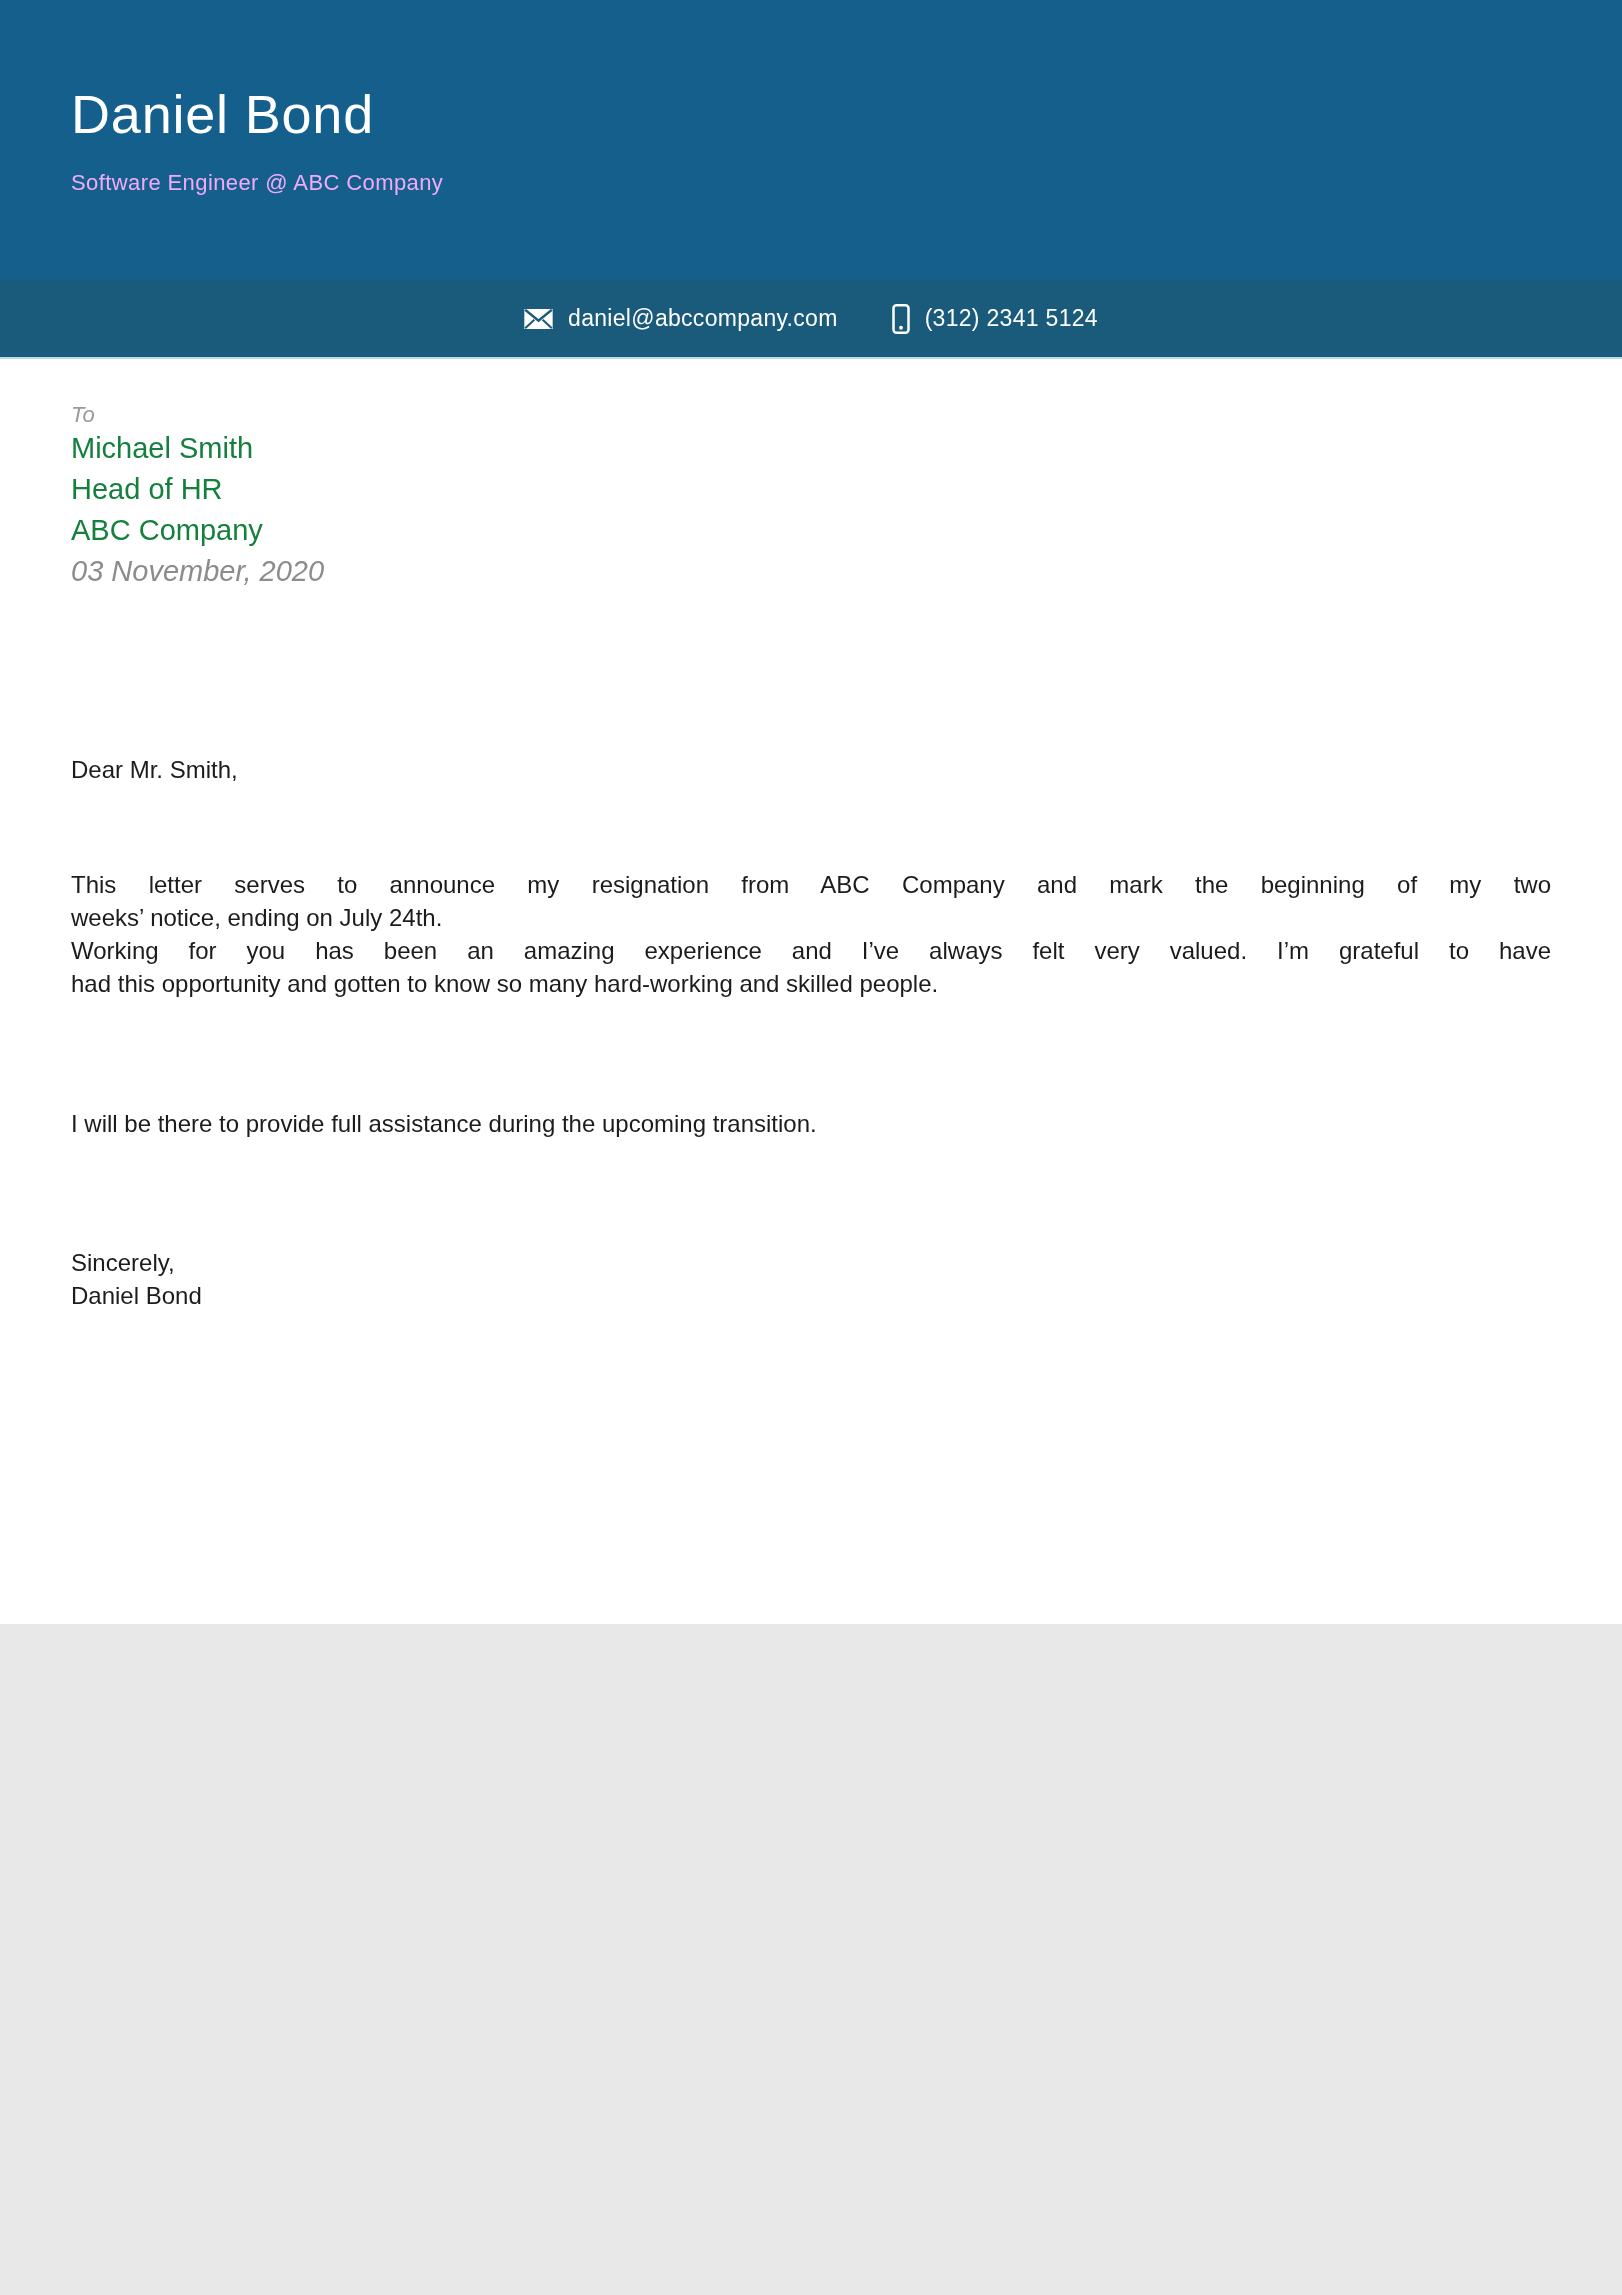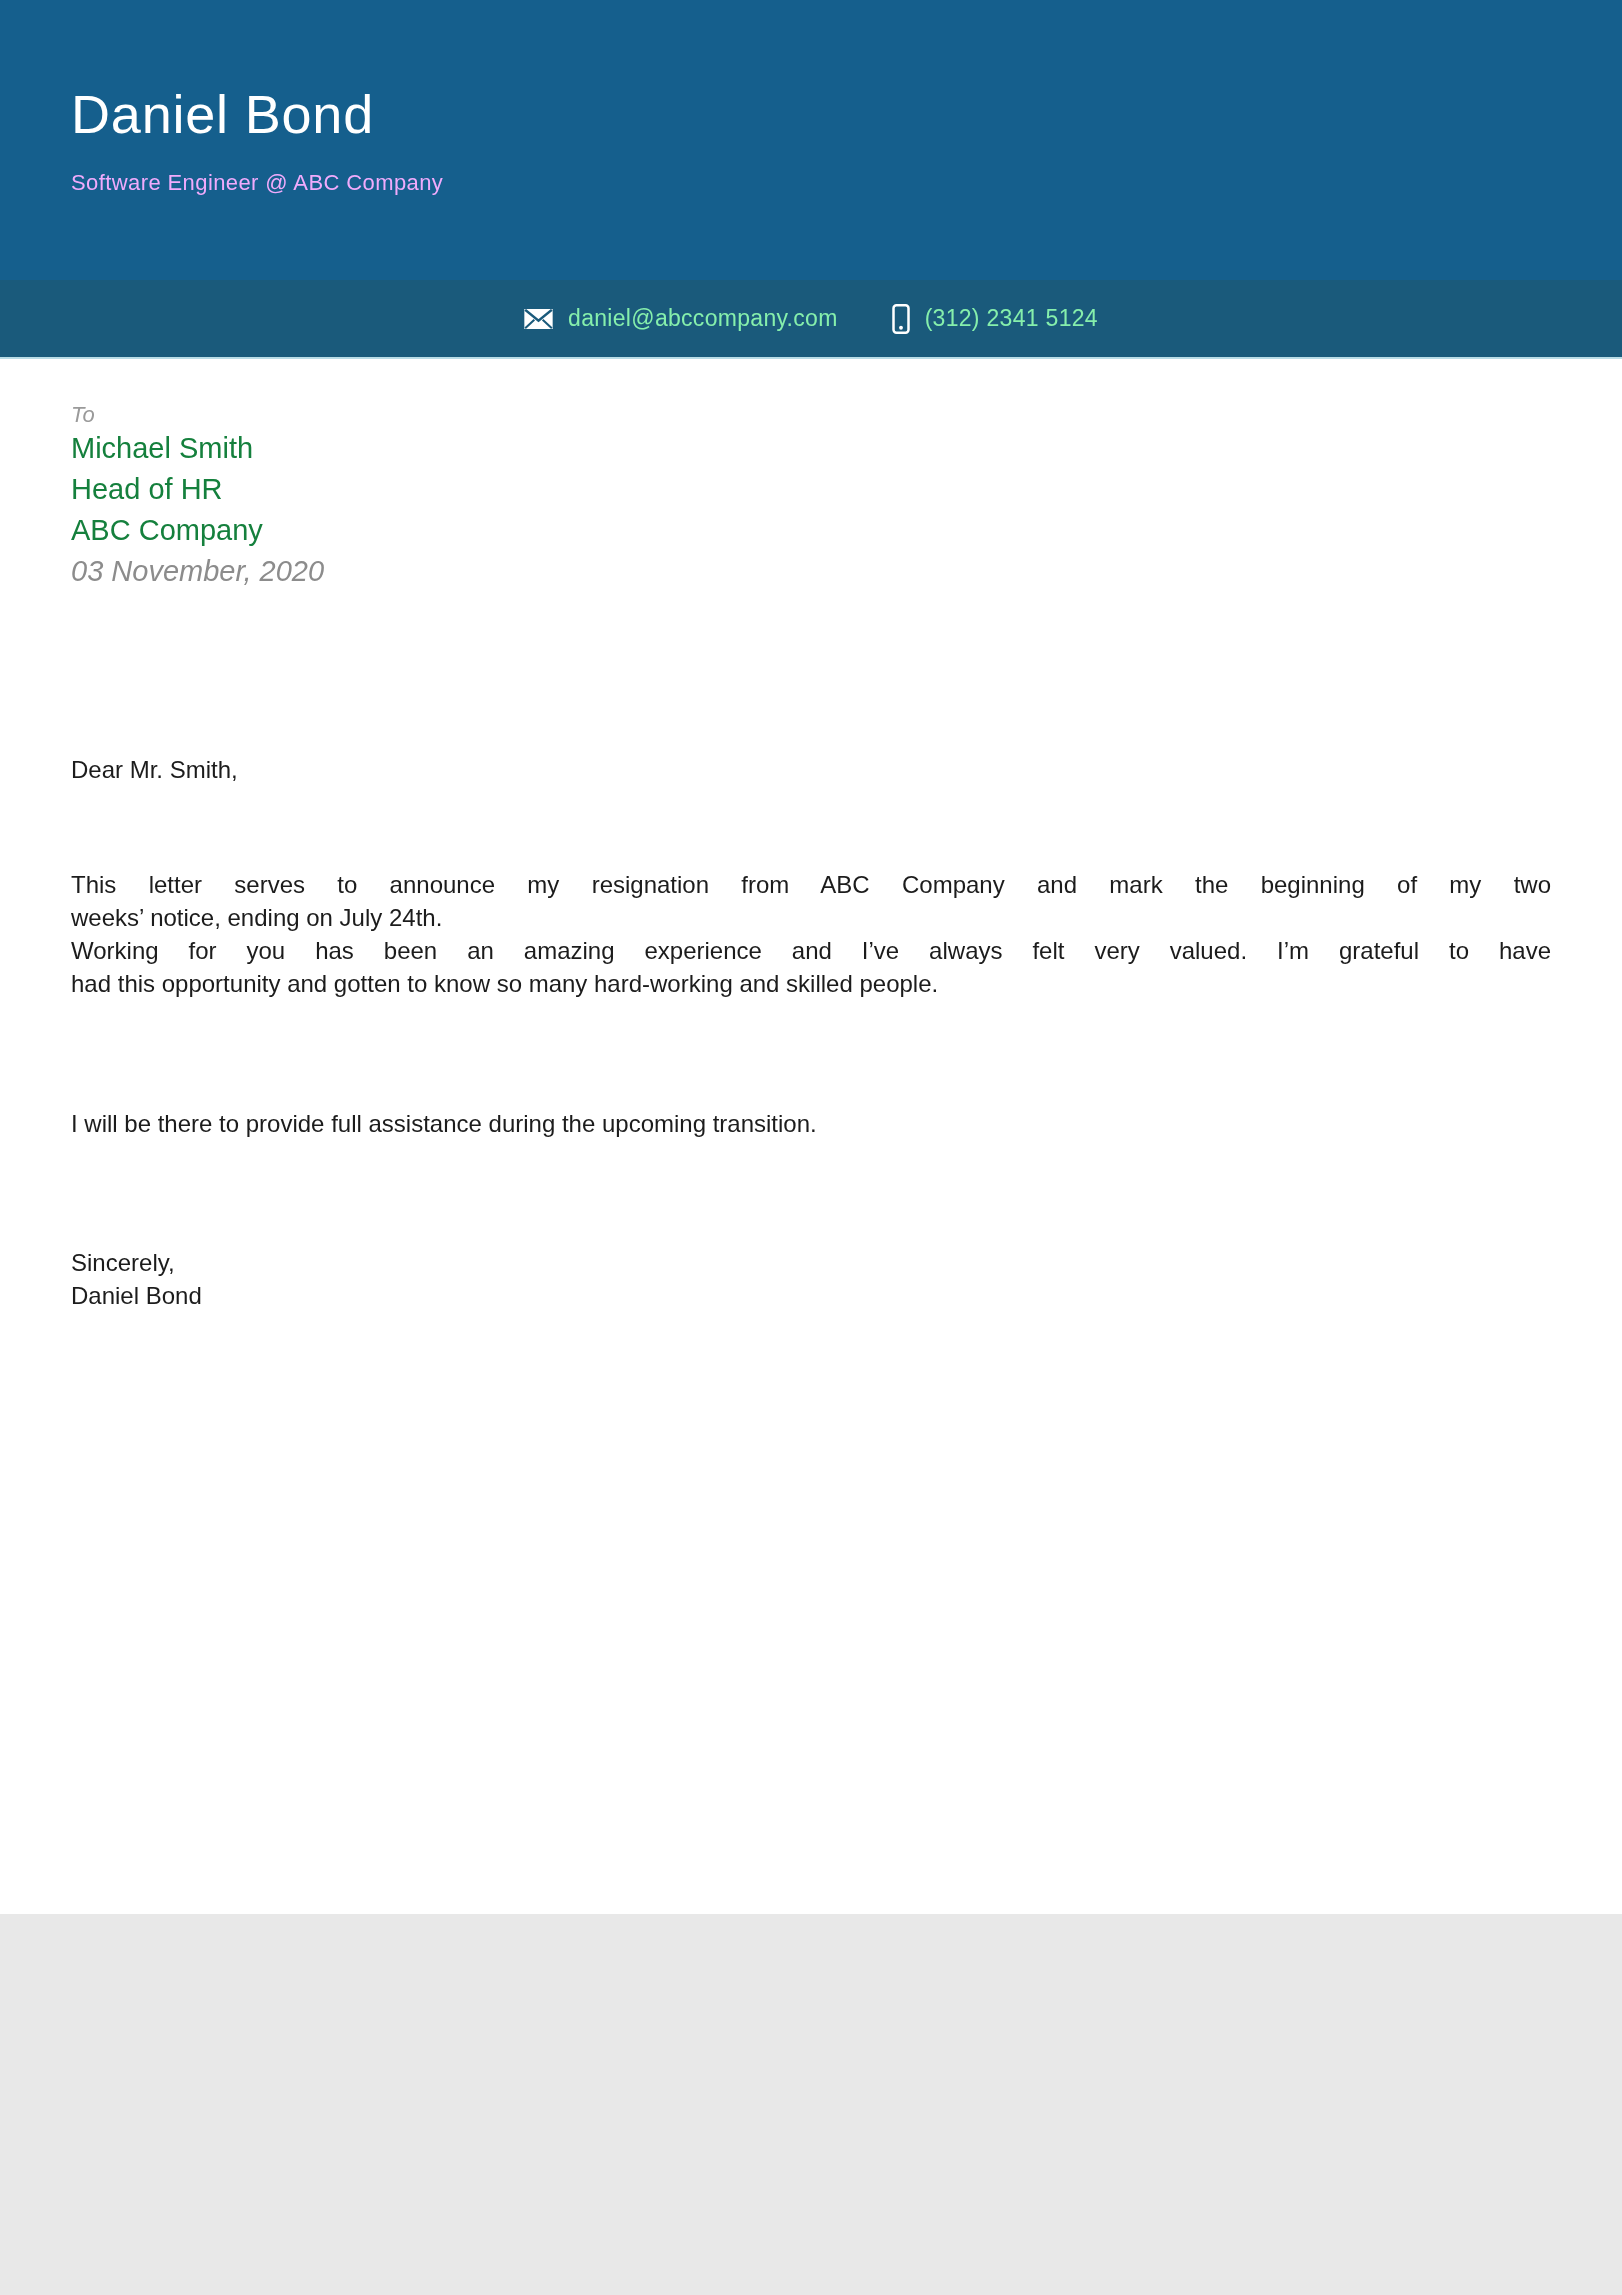--- a/index.html
+++ b/index.html
@@ -1,20 +1,20 @@
 <!DOCTYPE html>
 <html style="font-size:13.5px"><head>
 <meta charset="utf-8">
 <style>
   * { margin: 0; padding: 0; box-sizing: border-box; }
   html, body { background: #e8e8e8; }
   .page {
     position: relative;
     width: 1622px;
-    height: 1914px;
+    height: 1624px;
     margin: 0 auto;
     background: #ffffff;
     font-family: "Liberation Sans", sans-serif;
     overflow: hidden;
   }
   
   .header {
     height: 280px;
     background: #155F8D;
     padding: 0 71px;
@@ -42,21 +42,21 @@
     border-bottom: 2.5px solid #B9DDE7;
     display: flex;
     align-items: center;
     justify-content: center;
     gap: 54px;
   }
   .contact-item {
     display: flex;
     align-items: center;
     gap: 15px;
-    color: #86efac;
+    color: #ffffff;
     font-size: 23px;
     letter-spacing: 0.3px;
   }
   .contact-item svg { display: block; }
   
   .content { padding: 0 71px; }
   .to-label {
     margin-top: 42px;
     font-size: 22px;
     line-height: 27px;

